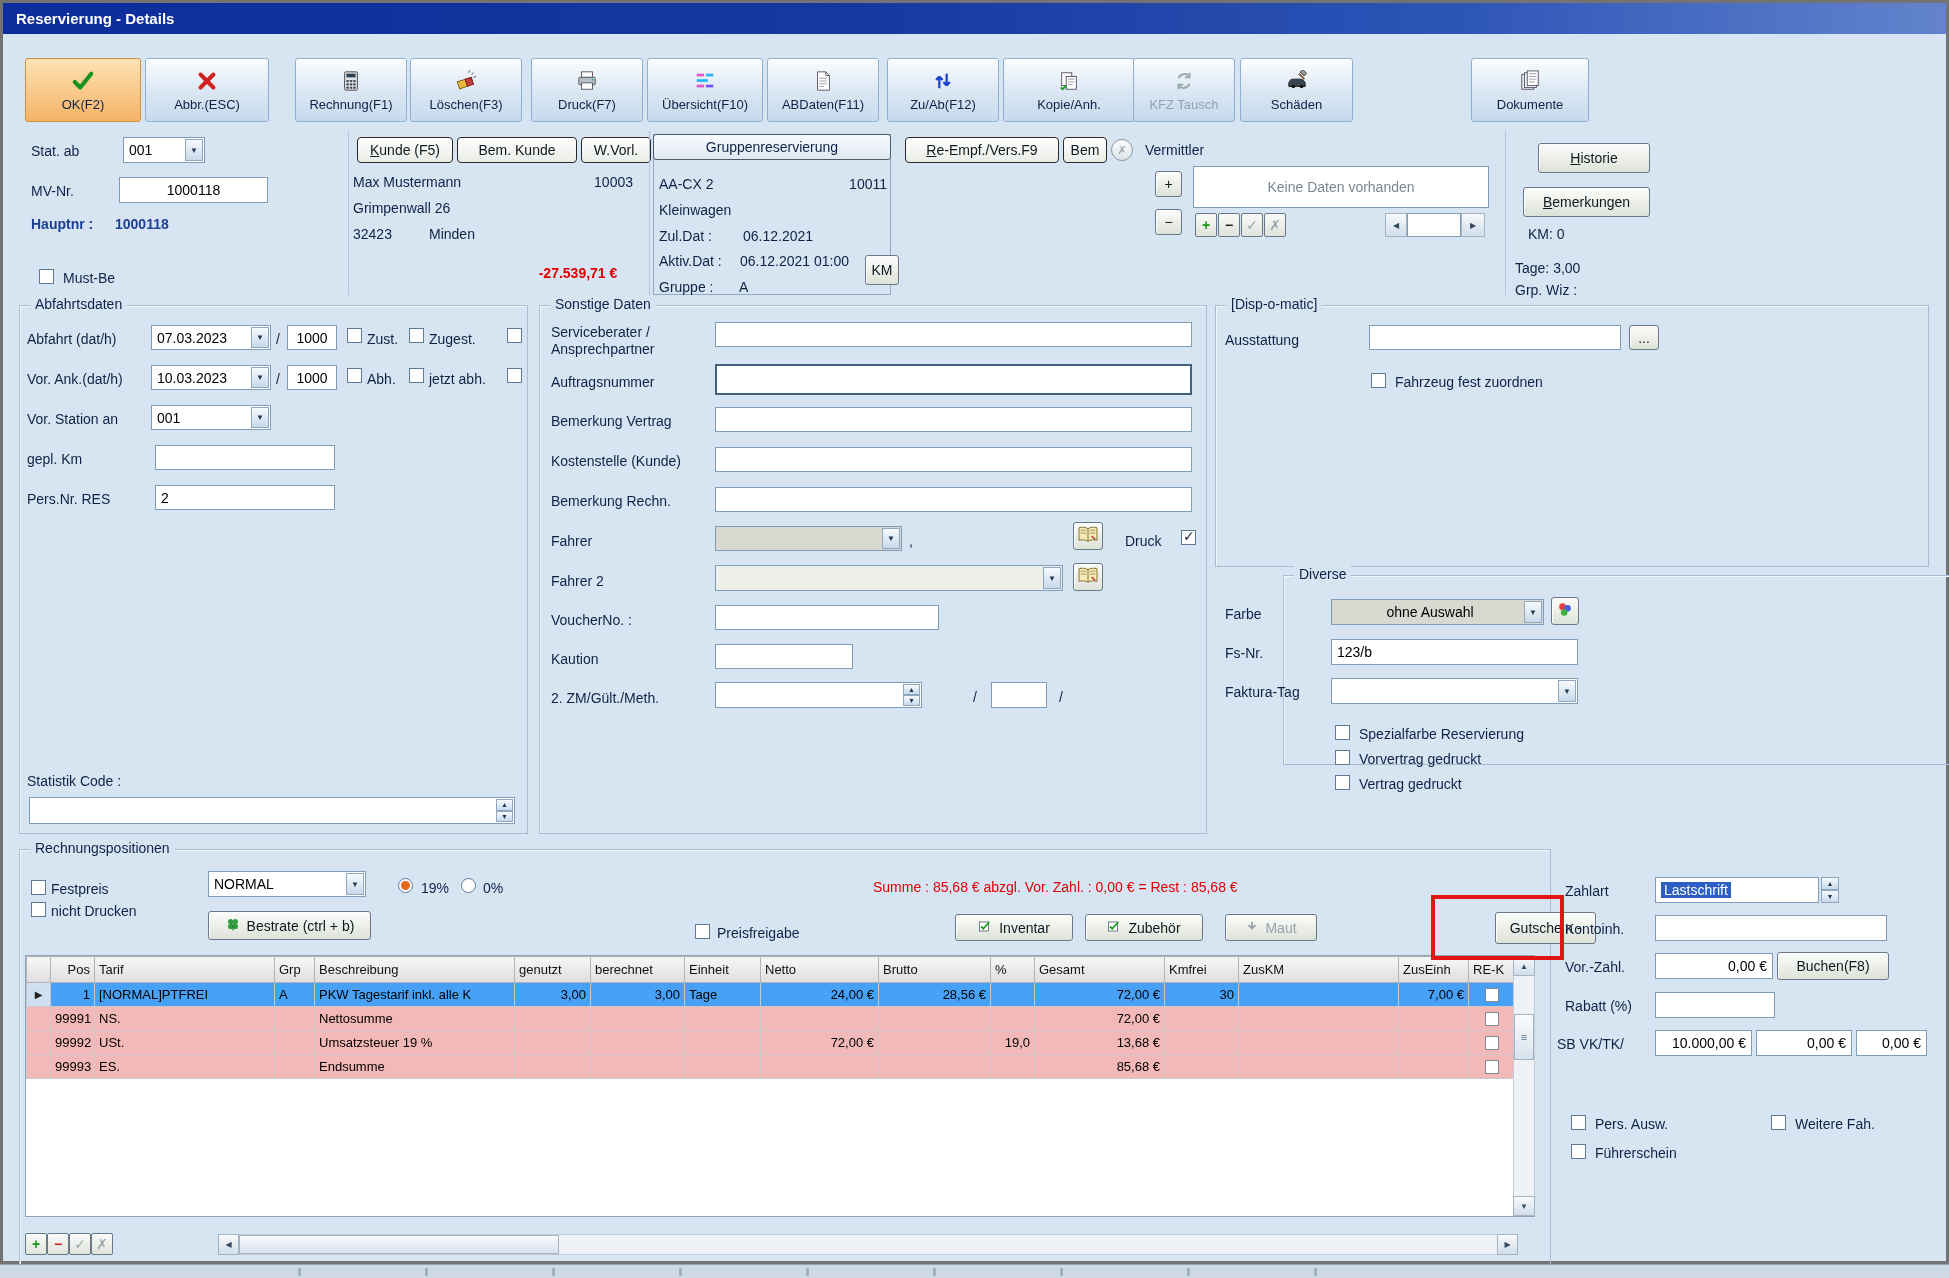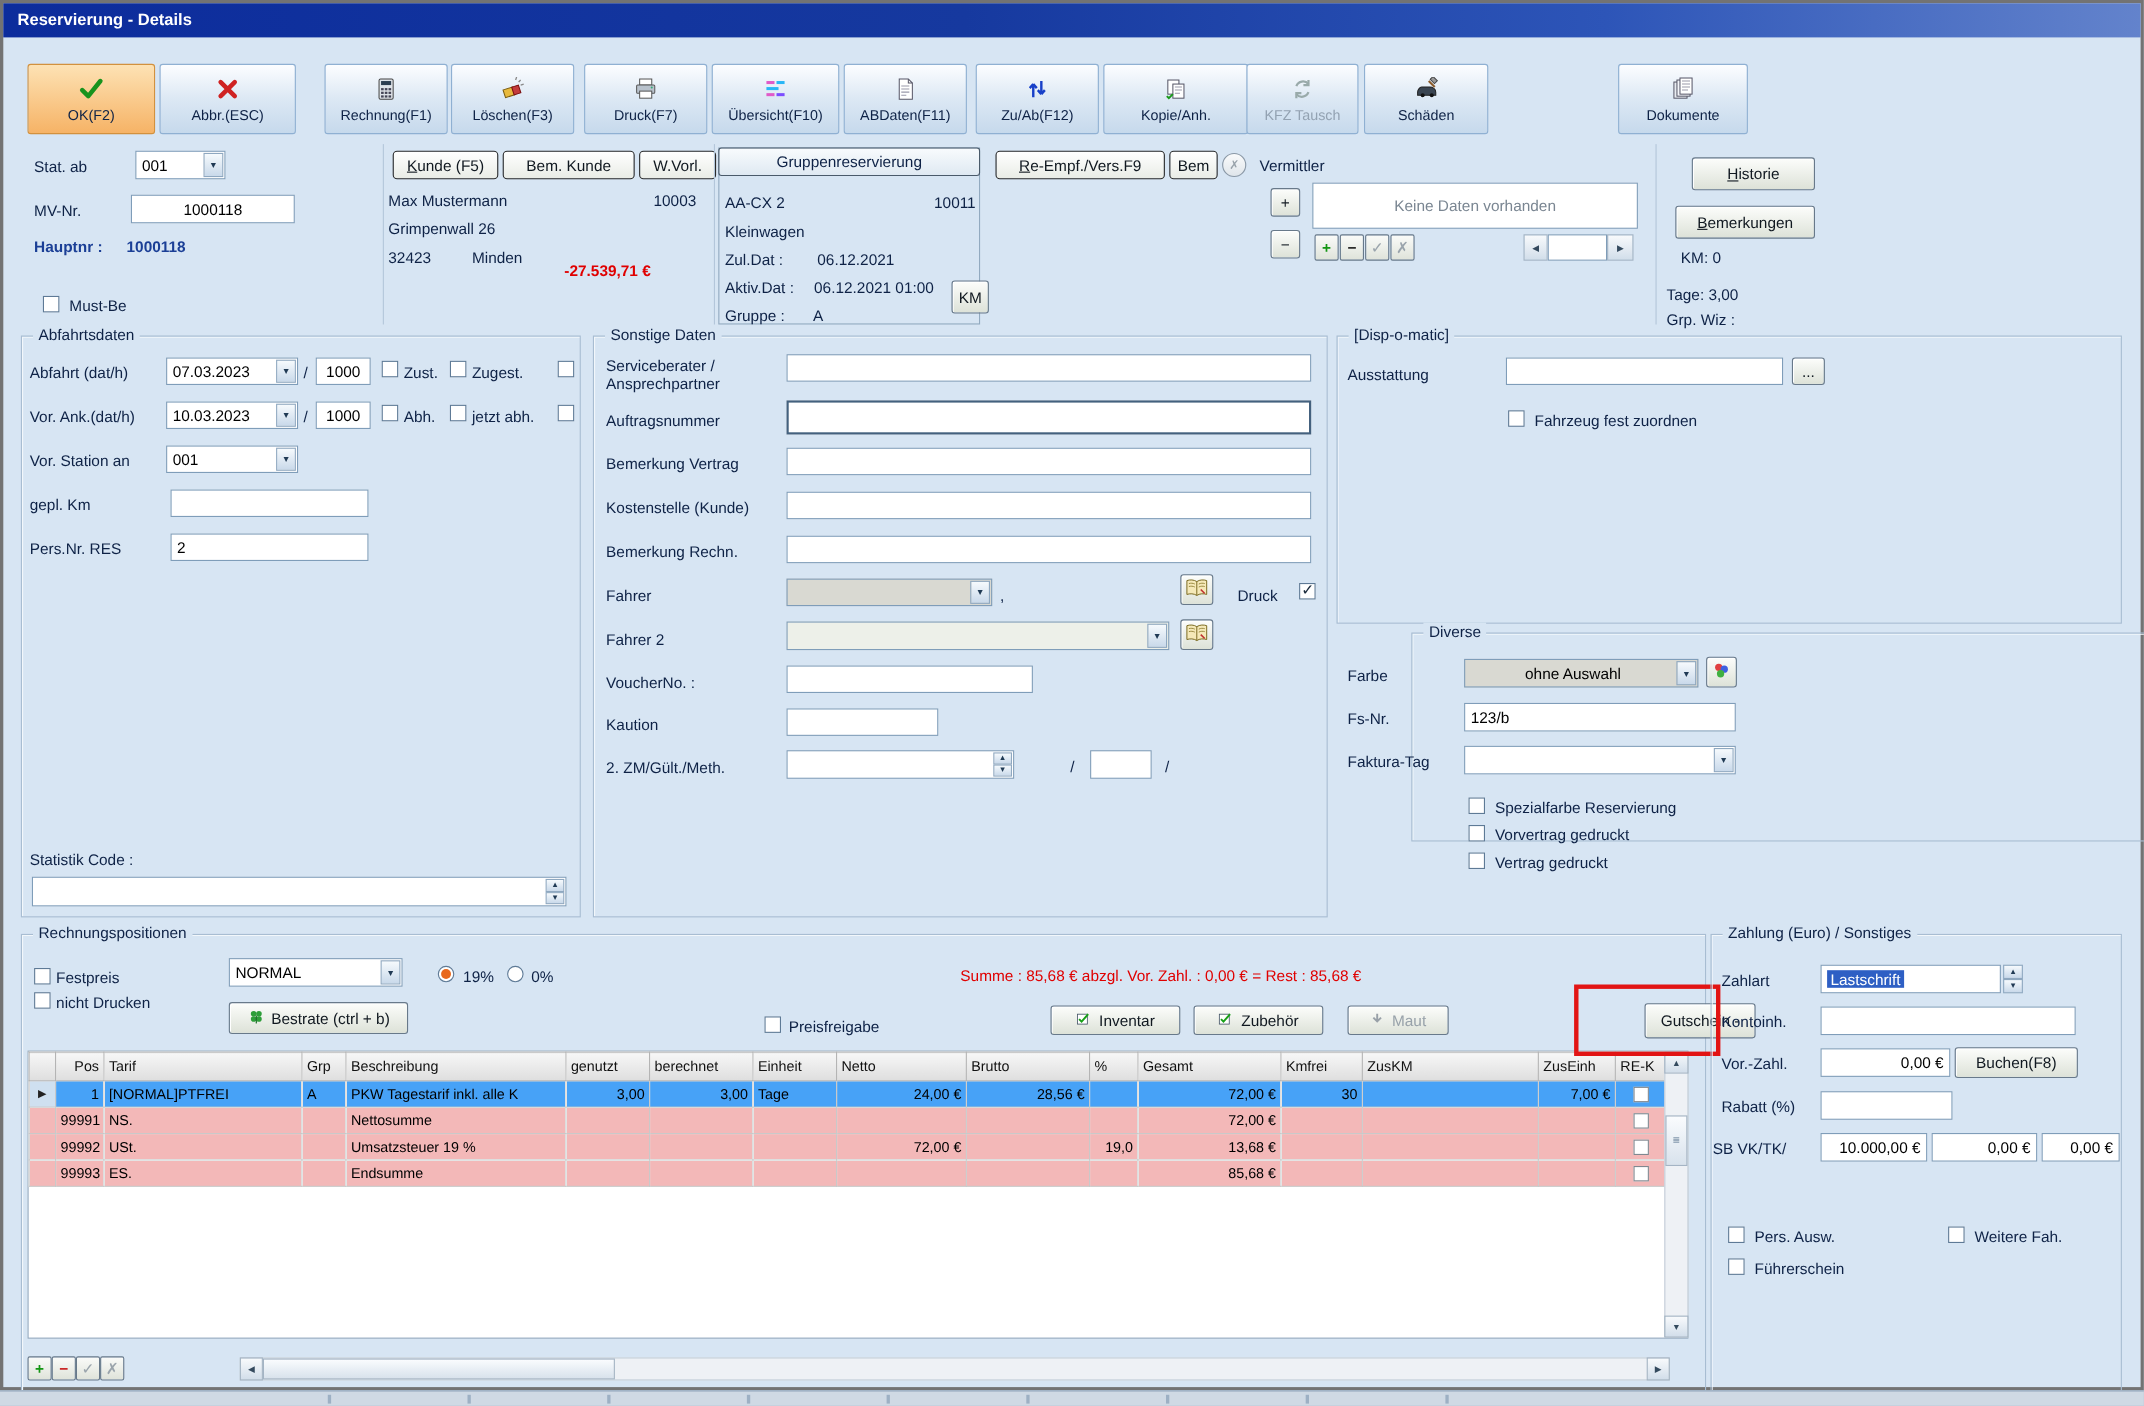--- a/index.html
+++ b/index.html
@@ -236,21 +236,21 @@
       <span class="t">Bem. Kunde</span>
     </div>
   <div class="btn" style="left:578px;top:134px;width:70px;height:26px">
       <span class="t">W.Vorl.</span>
     </div>
   <span class="a lb" style="left:350px;top:172px">Max Mustermann</span>
   <span class="a lb" style="left:540px;top:172px;width:90px;text-align:right">10003</span>
   <span class="a lb" style="left:350px;top:198px">Grimpenwall 26</span>
   <span class="a lb" style="left:350px;top:224px">32423</span>
   <span class="a lb" style="left:426px;top:224px">Minden</span>
-  <span class="a lb b red" style="left:510px;top:236px;width:130px;text-align:left">-27.539,71 €</span>
+  <span class="a lb b red" style="left:510px;top:263px;width:130px;text-align:center">-27.539,71 €</span>
 
   <div class="vline" style="left:646px;top:128px;height:164px"></div>
 
   <div class="panel" style="left:650px;top:131px;width:238px;height:161px"></div>
   <div class="phead" style="left:650px;top:131px;width:238px;height:26px">
       <span>Gruppenreservierung</span>
     </div>
   <span class="a lb" style="left:656px;top:174px">AA-CX 2</span>
   <span class="a lb" style="left:800px;top:174px;width:84px;text-align:right">10011</span>
   <span class="a lb" style="left:656px;top:200px">Kleinwagen</span>
@@ -689,23 +689,20 @@
   <div class="sba" style="left:215px;top:1231px;width:21px;height:21px">
       <span>◀</span>
     </div>
   <div class="thumb" style="left:236px;top:1232px;width:320px;height:19px"></div>
   <div class="sba" style="left:1494px;top:1231px;width:21px;height:21px">
       <span>▶</span>
     </div>
 
   <div class="redbox" style="left:1428px;top:892px;width:133px;height:65px"></div>
 
-  <div class="fs" style="left:1552px;top:846px;width:374px;height:416px">
-    <span class="lg">Zahlung (Euro) / Sonstiges</span>
-  </div>
   <span class="a lb" style="left:1562px;top:881px">Zahlart</span>
   <div class="in a" style="left:1652px;top:874px;width:164px;height:26px">
     <span class="seltext">Lastschrift</span>
   </div>
   <div class="vspin a" style="left:1818px;top:874px;width:18px;height:26px">
       <i>▲</i>
       <i>▼</i>
     </div>
   <span class="a lb" style="left:1562px;top:919px">Kontoinh.</span>
   <div class="in a" style="left:1652px;top:912px;width:232px;height:26px">

